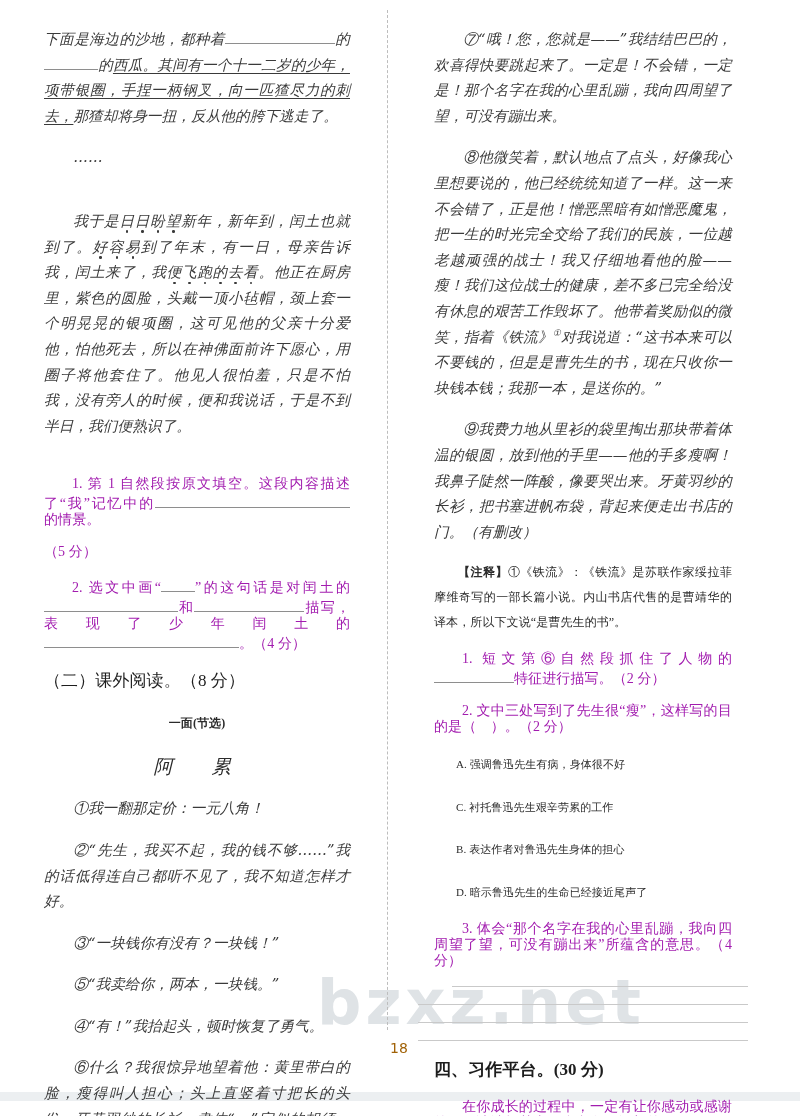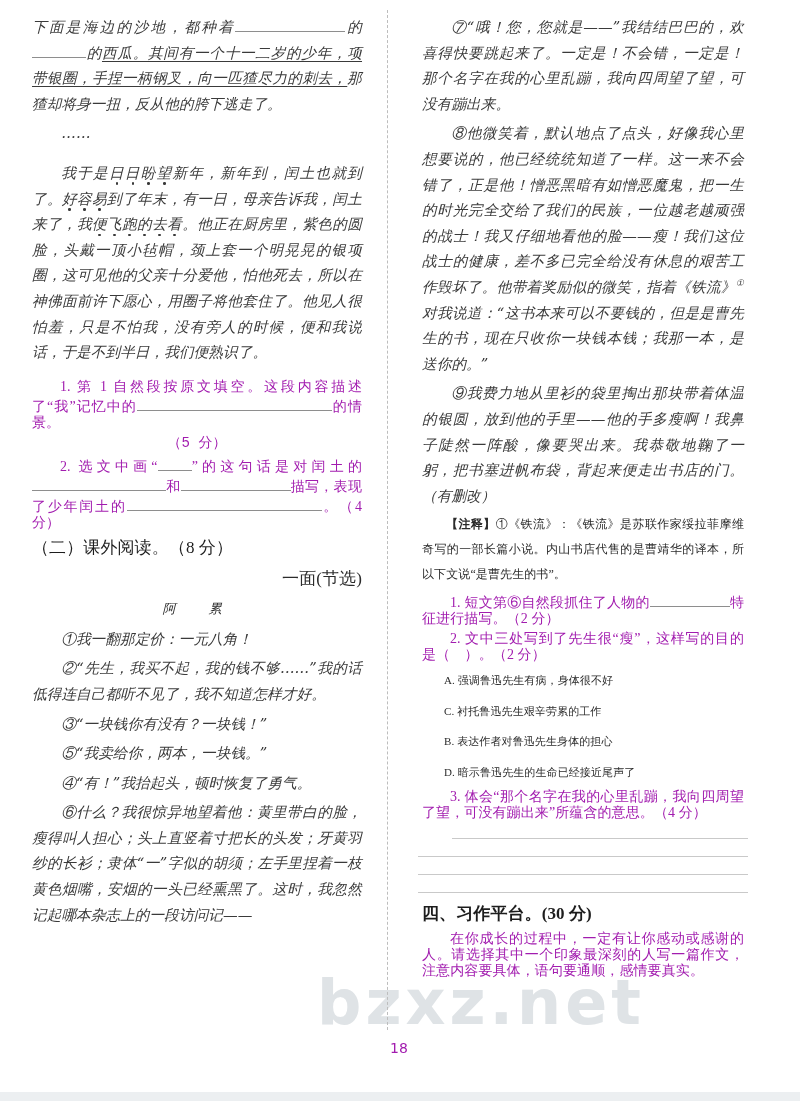--- a/index.html
+++ b/index.html
@@ -53,21 +53,21 @@
   .col-right { padding-left: 22px; }
   .divider {
     width: 1px;
     margin: 0 7px;
     border-left: 1px dashed #bdbdbd;
     align-self: stretch;
   }
 
   
   p {
-    margin: 4px;
+    margin: 16px;
     font-size: 14.4px;
     line-height: 25.6px;
     text-align: justify;
     text-justify: inter-ideograph;
     letter-spacing: 0.1px;
   }
   .script {
     font-family: "DejaVu Serif", serif;
     font-style: italic;
     font-size: 14.6px;
@@ -118,42 +118,42 @@
   .q {
     font-family: "Liberation Serif", serif;
     font-style: normal;
     font-size: 14px;
     line-height: 16px;
     color: #a21caf;
     text-indent: 2em;
     text-align: justify;
     text-justify: inter-ideograph;
   }
-  .right { text-align: center; text-indent: 0; font-family: Liberation Mono, monospace; }
+  .right { text-align: left; text-indent: 0; }
 
   .section-head {
     font-family: "Liberation Serif", serif;
     font-size: 17px;
     line-height: 26px;
     color: #1d1d1d;
     text-indent: 0;
   }
   .bold { font-weight: bold; }
 
   .title {
-    text-align: right;
-    font-weight: normal;
-    font-size: 17px;
+    text-align: center;
+    font-weight: bold;
+    font-size: 12px;
     line-height: 27px;
     font-family: "Liberation Serif", serif;
     text-indent: 0;
   }
   .author {
     text-align: center;
-    font-size: 13px;
+    font-size: 19px;
     line-height: 26px;
     letter-spacing: 10px;
     text-indent: 0;
     font-family: "DejaVu Serif", serif;
     font-style: italic;
   }
 
   .choice {
     font-family: "Liberation Serif", serif;
     font-size: 11px;
@@ -186,21 +186,21 @@
   }
 
   .pagenum {
     position: absolute;
     left: 0;
     right: 2px;
     top: 1040px;
     text-align: center;
     font-family: "DejaVu Sans", sans-serif;
     font-size: 14px;
-    color: #a21caf;
+    color: #a16207;
     z-index: 3;
   }
 
   .footer-band {
     position: absolute;
     left: 0;
     top: 1092px;
     width: 800px;
     height: 9px;
     background: #eceff1;
@@ -261,21 +261,21 @@
     <div class="divider"></div>
 
     <div class="col col-right">
 
       <p class="script indent">⑦“哦！您，您就是——”我结结巴巴的，欢喜得快要跳起来了。一定是！不会错，一定是！那个名字在我的心里乱蹦，我向四周望了望，可没有蹦出来。</p>
 
       <p class="script indent">
         <span>⑧他微笑着，默认地点了点头，好像我心里想要说的，他已经统统知道了一样。这一来不会错了，正是他！憎恶黑暗有如憎恶魔鬼，把一生的时光完全交给了我们的民族，一位越老越顽强的战士！我又仔细地看他的脸——瘦！我们这位战士的健康，差不多已完全给没有休息的艰苦工作毁坏了。他带着奖励似的微笑，指着《铁流》</span><sup class="fn">①</sup><span>对我说道：“这书本来可以不要钱的，但是是曹先生的书，现在只收你一块钱本钱；我那一本，是送你的。”</span>
       </p>
 
-      <p class="script indent">⑨我费力地从里衫的袋里掏出那块带着体温的银圆，放到他的手里——他的手多瘦啊！我鼻子陡然一阵酸，像要哭出来。我恭敬地鞠了一躬，把书塞进帆布袋，背起来便走出书店的门。（有删改）</p>
+      <p class="script indent">⑨我费力地从里衫的袋里掏出那块带着体温的银圆，放到他的手里——他的手多瘦啊！我鼻子陡然一阵酸，像要哭出来。牙黄羽纱的长衫，把书塞进帆布袋，背起来便走出书店的门。（有删改）</p>
 
       <p class="note">
         <span class="bold">【注释】</span><span>①《铁流》：《铁流》是苏联作家绥拉菲摩维奇写的一部长篇小说。内山书店代售的是曹靖华的译本，所以下文说“是曹先生的书”。</span>
       </p>
 
       <p class="q">
         <span>1.</span>
         <span>短文第⑥自然段抓住了人物的</span><span class="blank b-md"></span><span>特征进行描写。（2 分）</span>
       </p>
 

